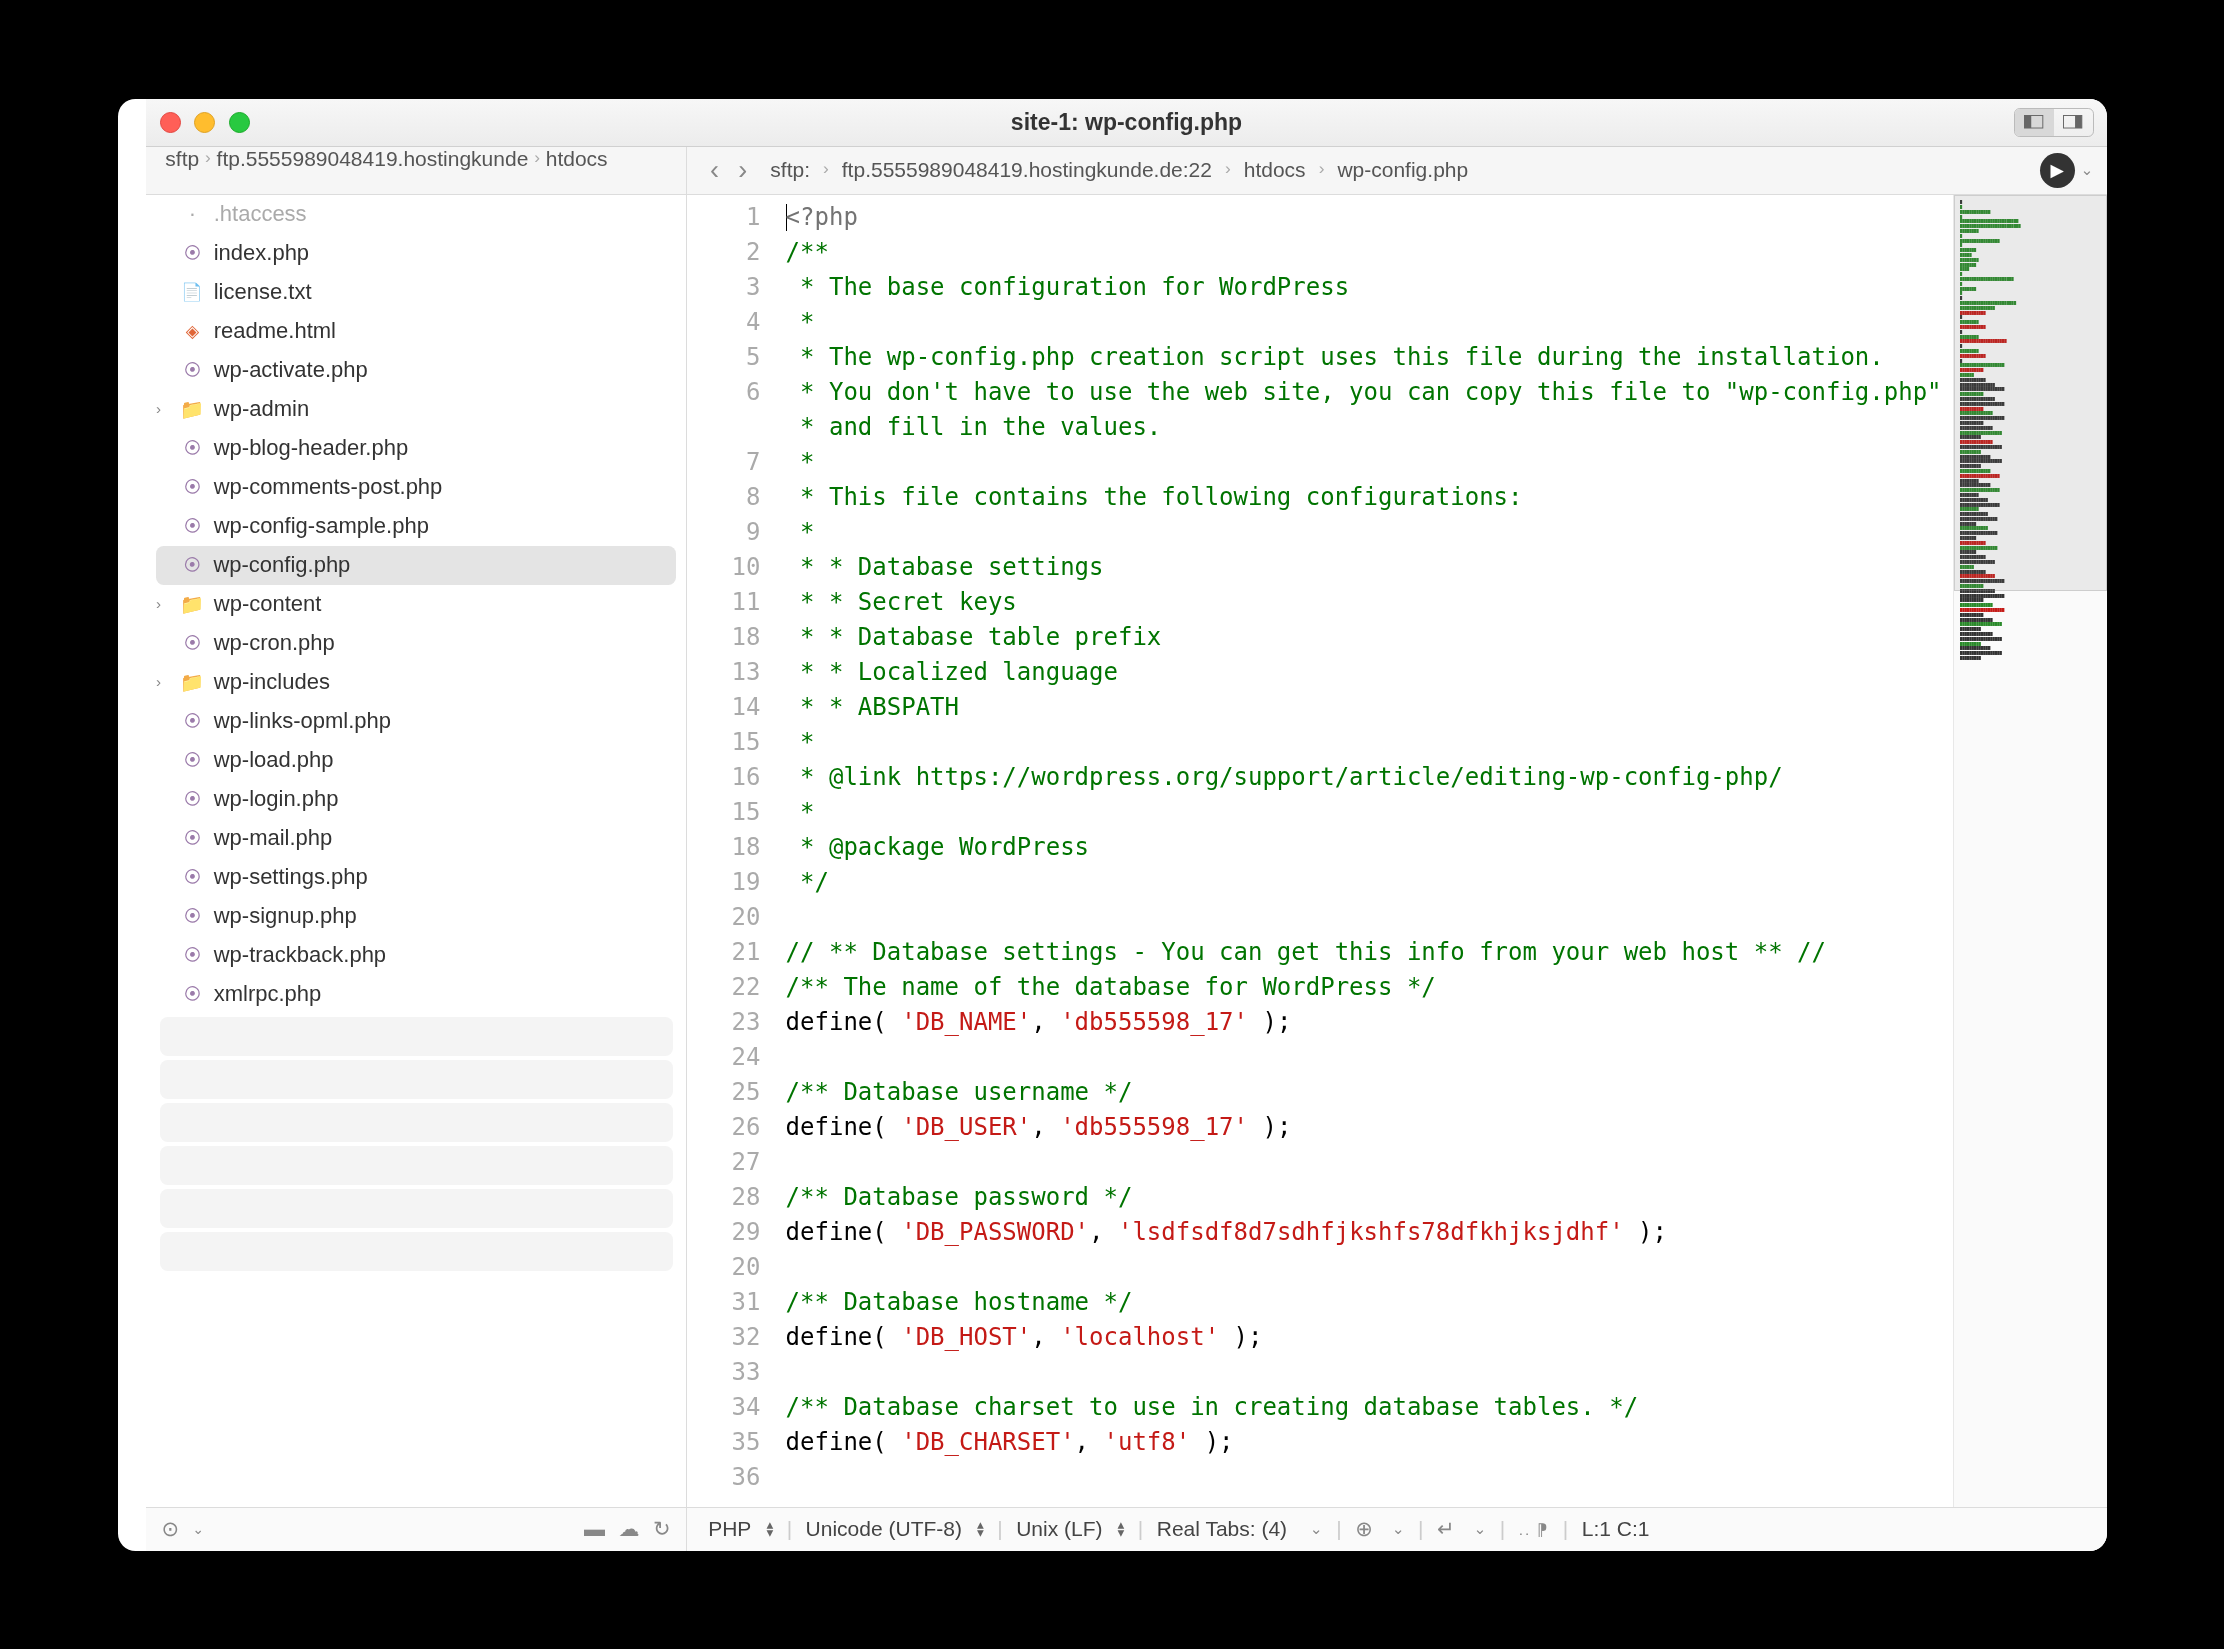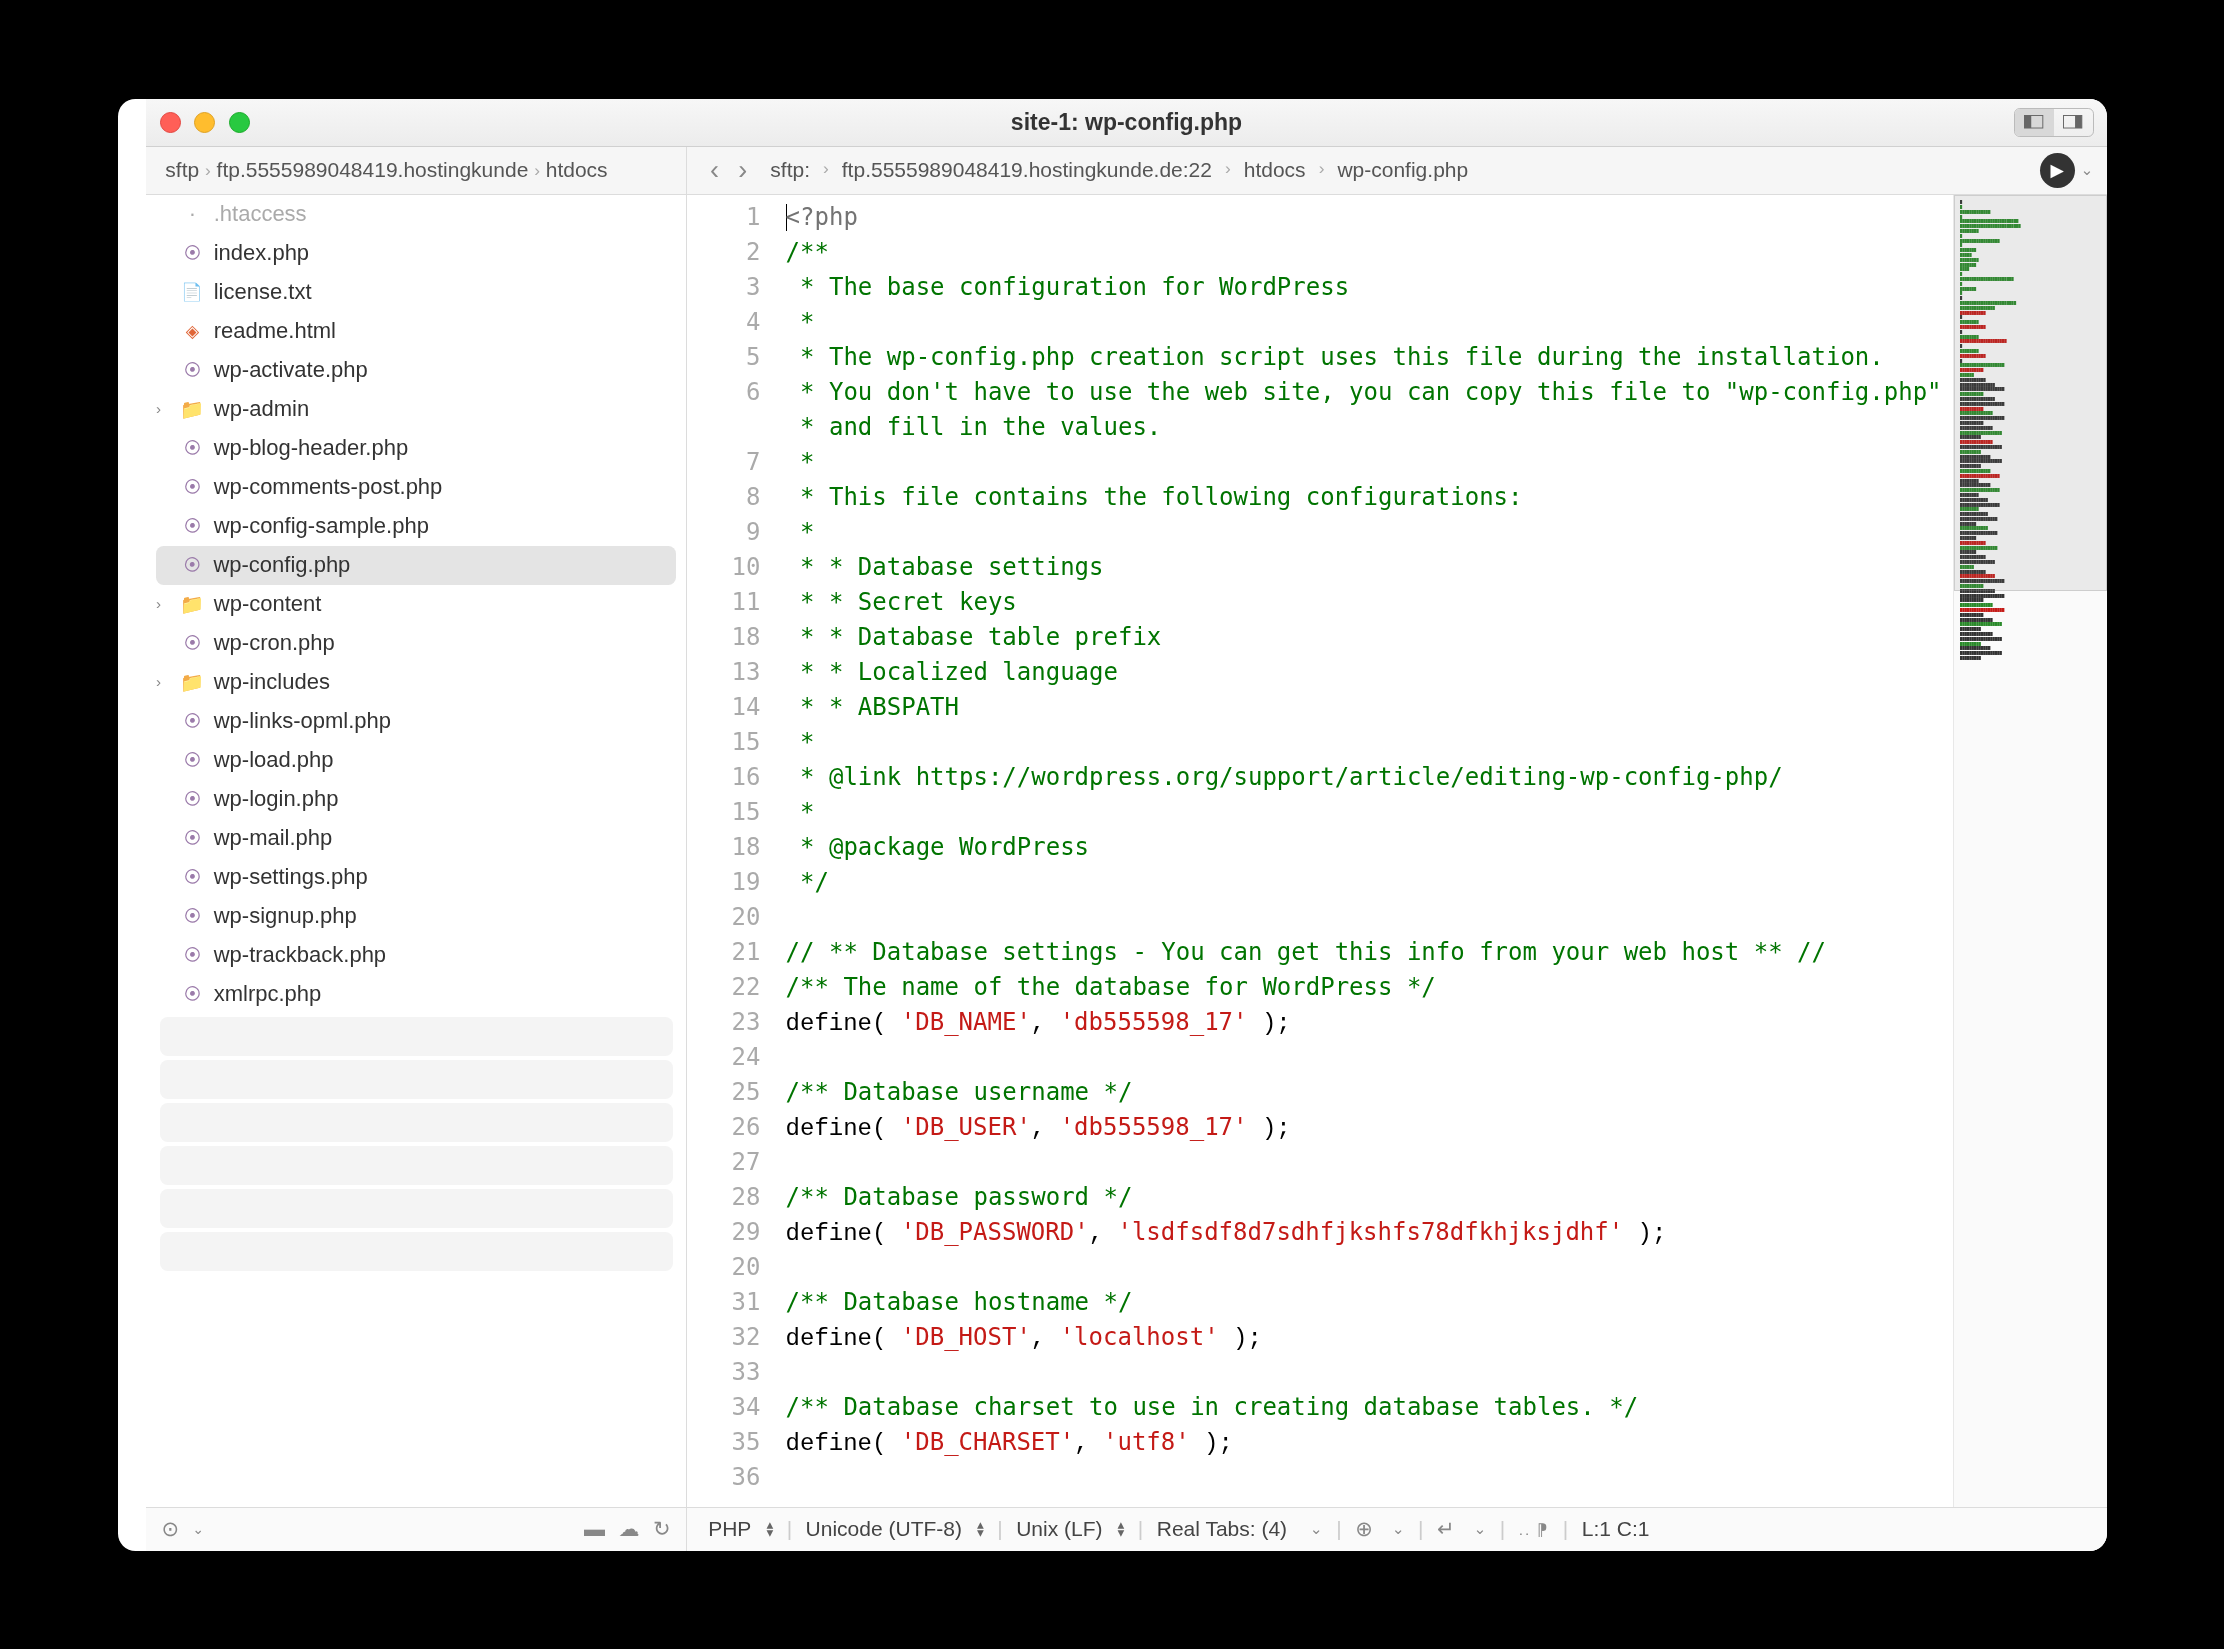--- a/index.html
+++ b/index.html
@@ -66,21 +66,20 @@
       border-bottom: 1px solid #dcdcdc;
       display: flex;
       align-items: center;
       font-size: 21px;
       color: #555;
     }
     .toolbar .left-crumb {
       width: 541px;
       padding: 0 19.3px;
       display: flex;
-      align-items: center;
       gap: 5.8px;
       border-right: 1px solid #dcdcdc;
       height: 100%;
       white-space: nowrap;
       overflow: hidden;
     }
     .toolbar .nav-btns {
       display: flex;
       gap: 19.3px;
       padding: 0 23px;
@@ -170,21 +169,21 @@
     .code {
       flex: 1;
       padding: 5.8px 7.7px 5.8px 11.6px;
       white-space: pre;
       overflow: hidden;
     }
     .code-line { height: 35px; display: block; white-space: pre-wrap; word-break: break-word; }
     .t-tag { color: #737373; font-weight: 400; }
     .t-comment { color: #007400; }
     .t-string { color: #c41a16; }
-    .t-plain { color: #000; font-family: Liberation Mono, monospace; }
+    .t-plain { color: #000; }
     .cursor-mark {
       display: inline-block;
       width: 1.9px;
       height: 27px;
       background: #000;
       vertical-align: text-bottom;
       margin-right: -1.9px;
     }
 
     .minimap {

